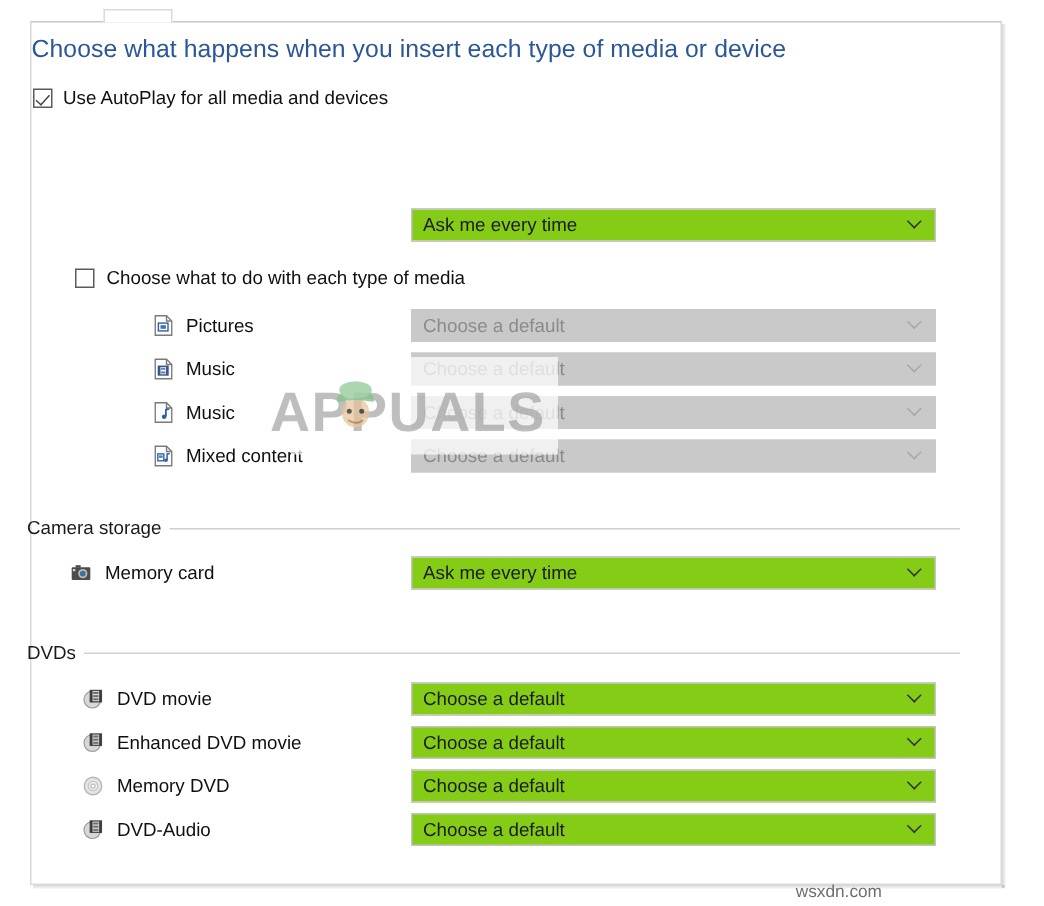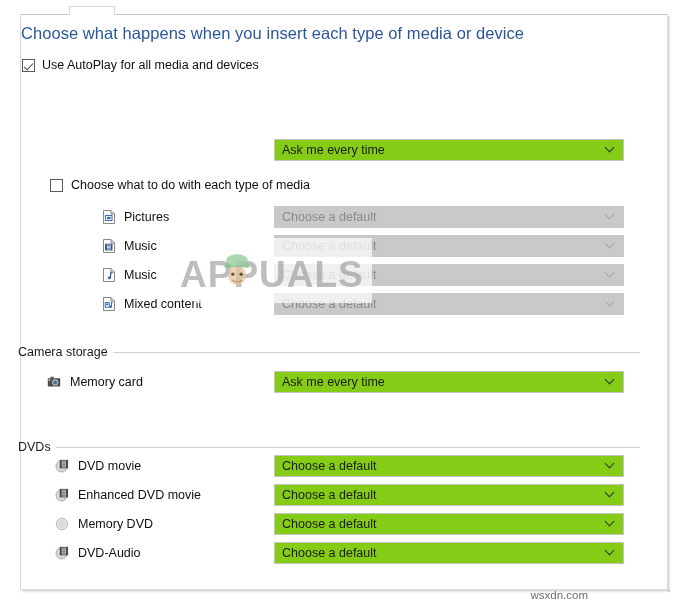--- a/index.html
+++ b/index.html
@@ -377,21 +377,21 @@
         </svg>
       </span>
       <span class="txt">Memory card</span>
     </div>
     <div class="combo">
       <span class="ctext">Ask me every time</span>
       <span class="chev"></span>
     </div>
   </div>
 
-  <div class="group" style="top:440px;text-align:center;">
+  <div class="group" style="top:428px;text-align:center;">
     <div class="group-head">
       <span class="gtitle">DVDs</span>
       <span class="gline"></span>
     </div>
   </div>
 
   <div class="row" style="left:18px; top:454px;">
     <div class="rlabel" style="left:36px;">
       <span class="icon">
         <svg width="16" height="16" viewBox="0 0 16 16">

